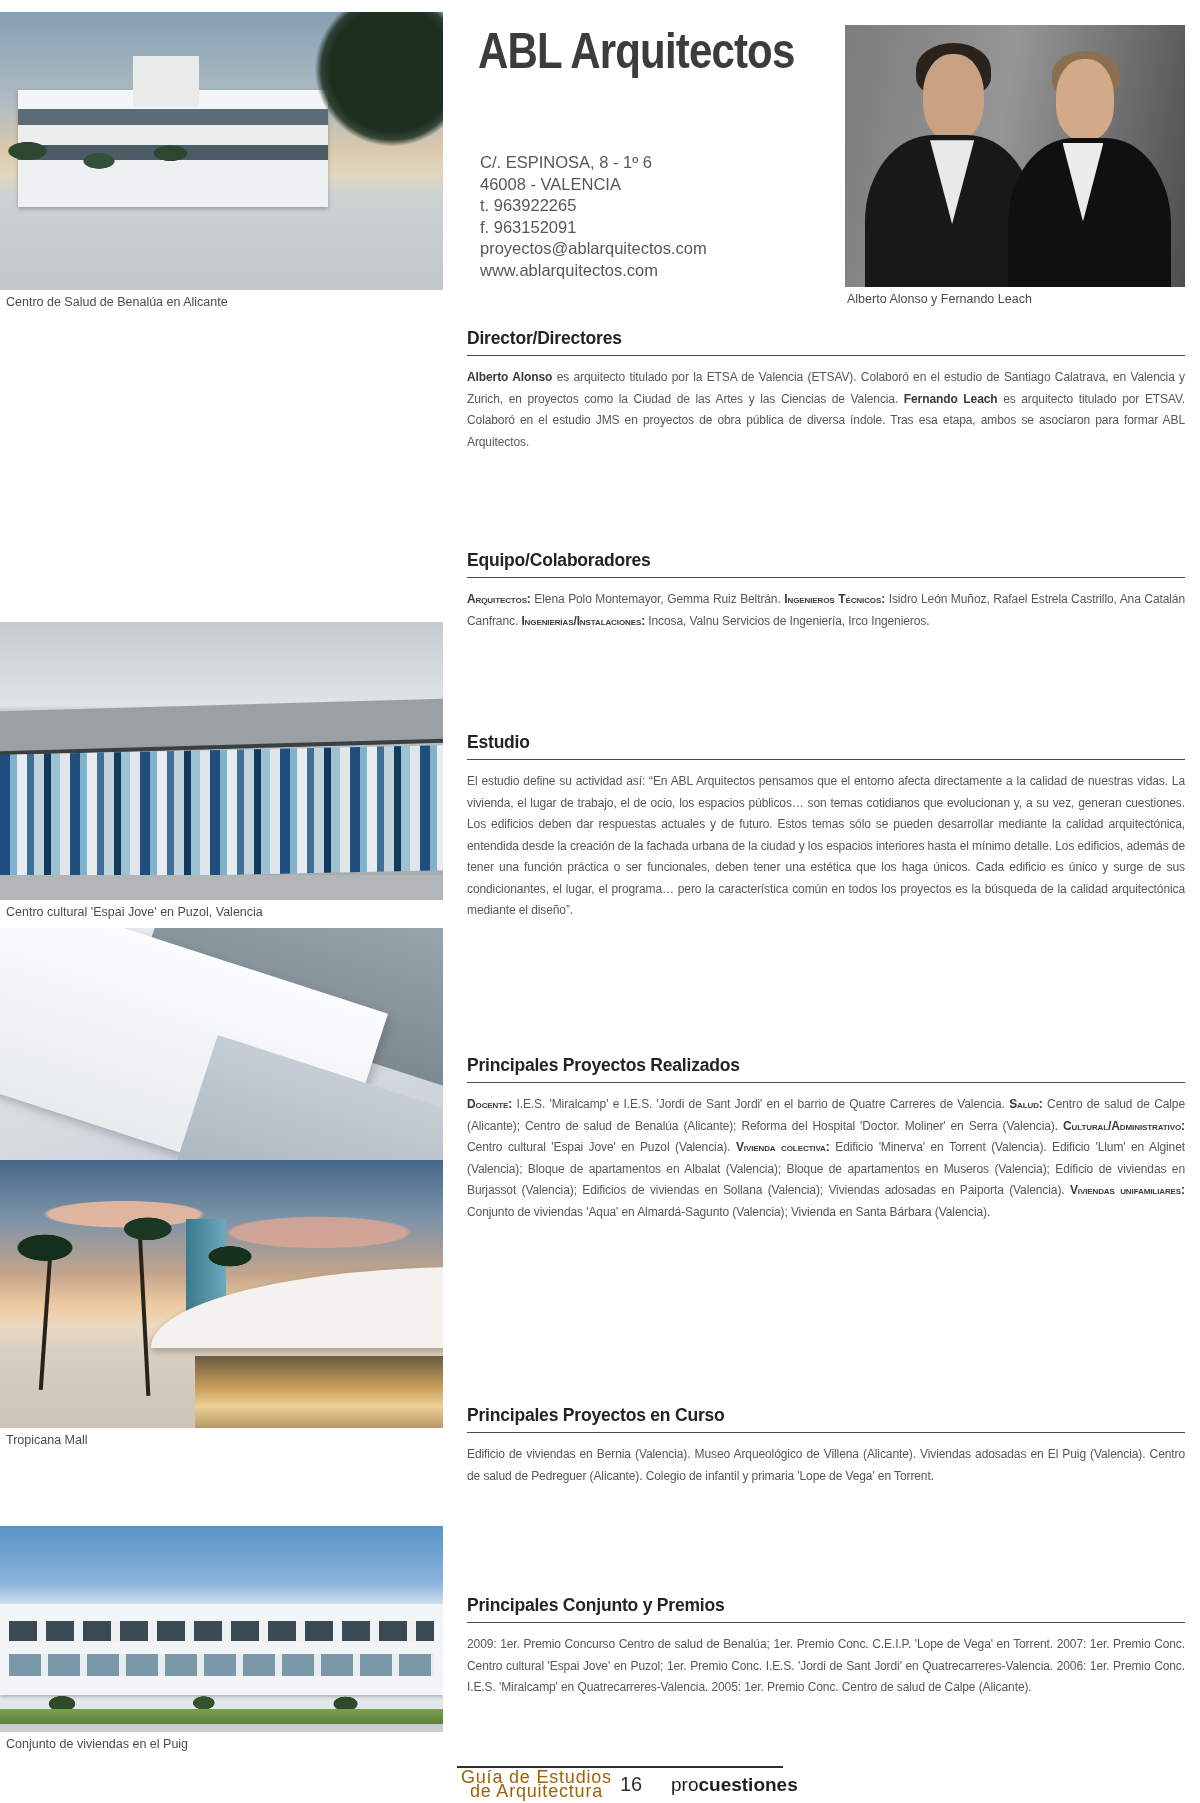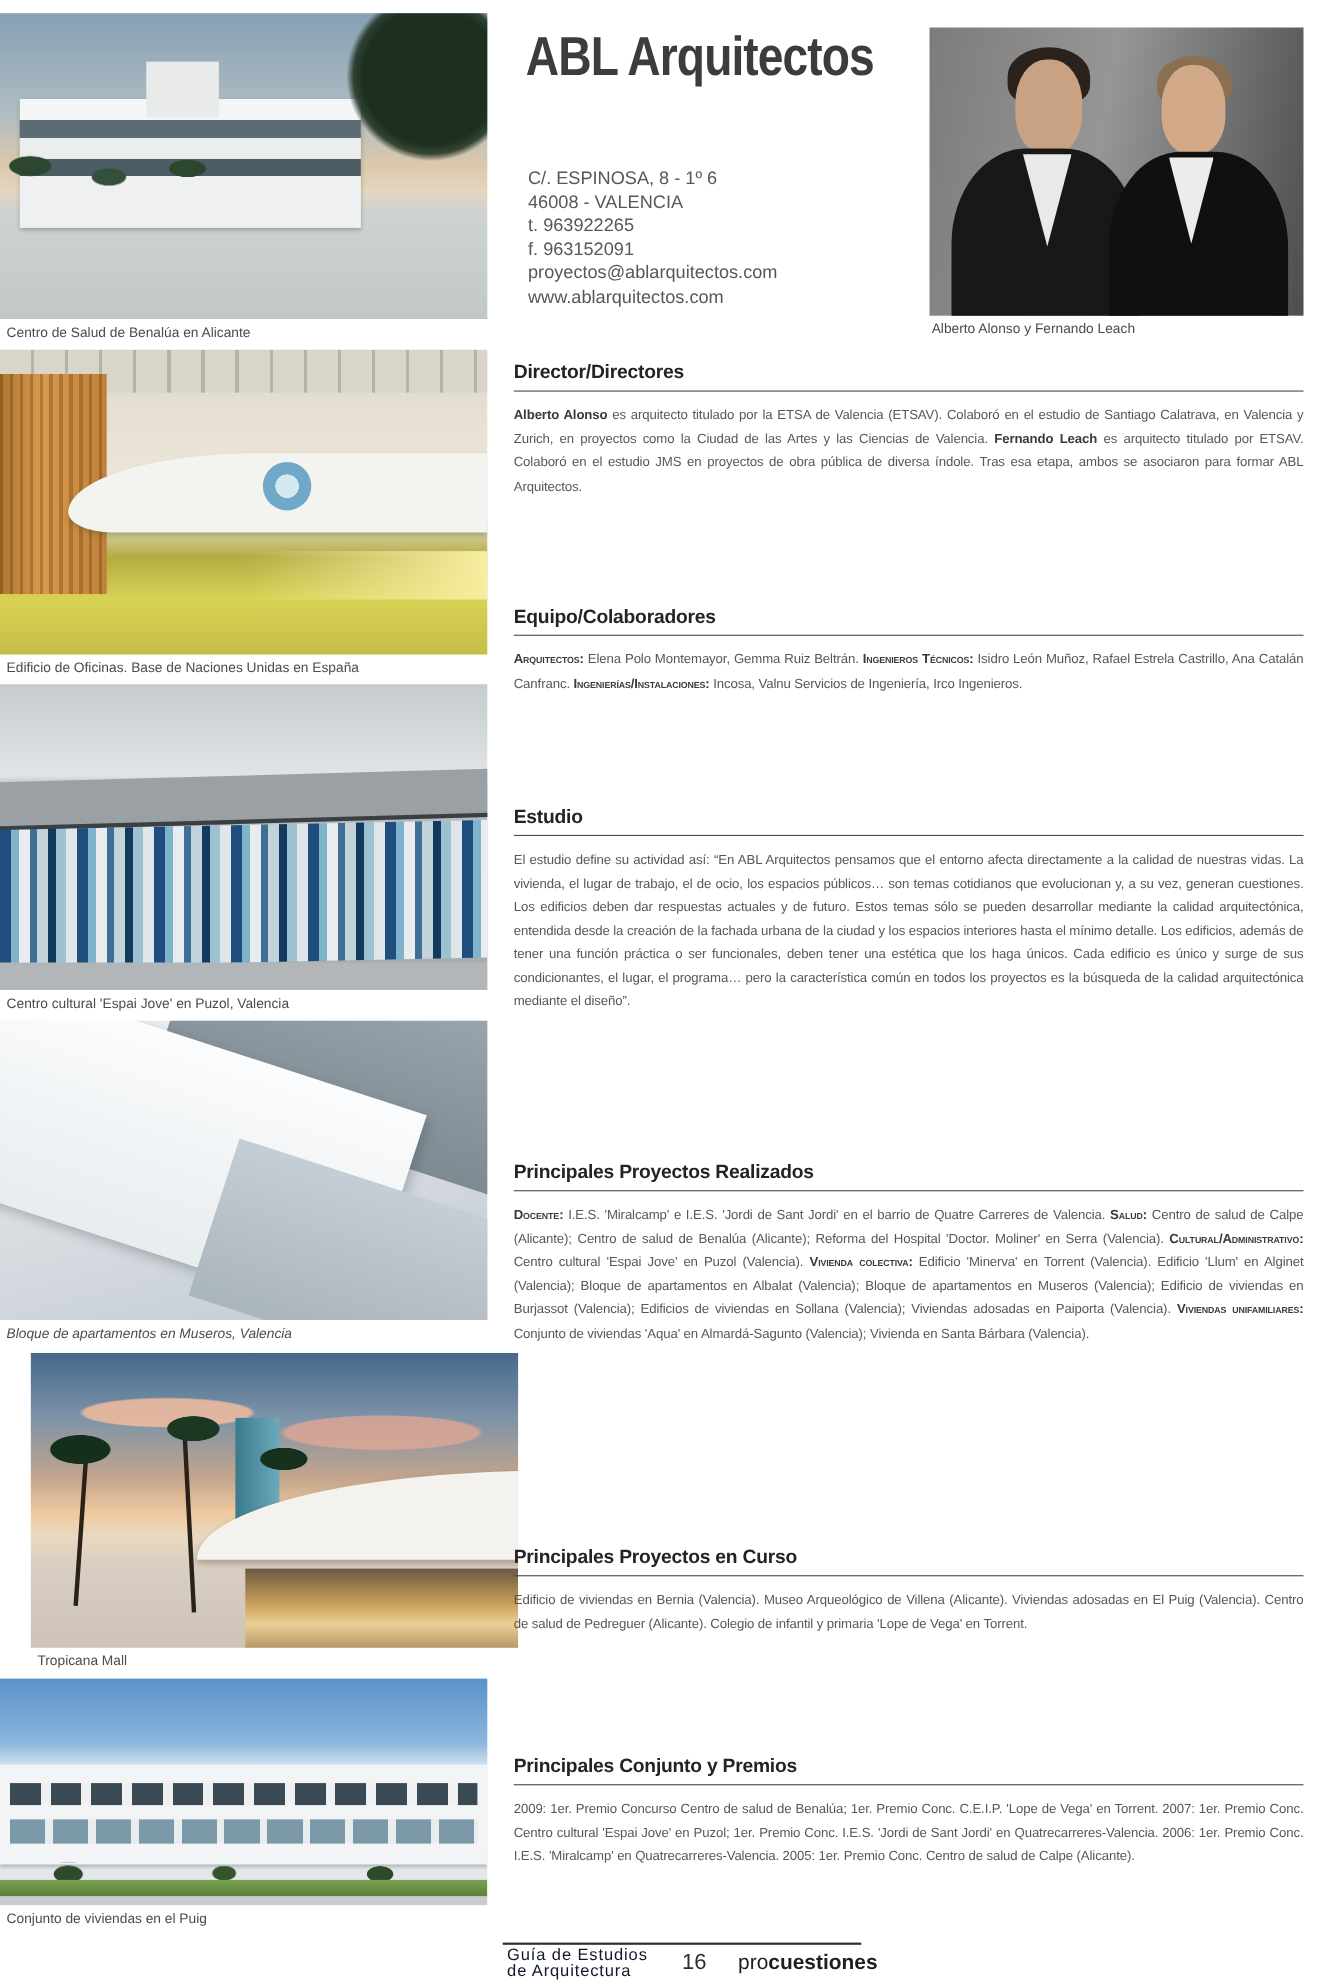--- a/index.html
+++ b/index.html
@@ -10,21 +10,21 @@
   
   .figure { position:absolute; left:0; width:443px; }
   .ph { position:relative; width:443px; overflow:hidden; }
   .ph div { position:absolute; }
   .cap { display:block; font-size:12.5px; color:#4c4c4e; margin-top:5px; padding-left:6px; }
 
   .f1 { top:12px; }  .f1 .ph { height:278px; }
   .f2 { top:318px; } .f2 .ph { height:277px; }
   .f3 { top:622px; } .f3 .ph { height:278px; }
   .f4 { top:928px;font-style:italic; } .f4 .ph { height:272px; }
-  .f5 { top:1230px;padding-left:28px; } .f5 .ph { height:268px; }
+  .f5 { top:1160px; } .f5 .ph { height:268px; }
   .f6 { top:1526px; } .f6 .ph { height:206px; }
 
   
   .ph1 { background:linear-gradient(180deg,#87a0b4 0%,#aebcc2 32%,#dcc9ab 50%,#e2d6bf 58%,#cdd2d3 66%,#c2c7c8 100%); }
   .b1-building { left:4%; top:28%; width:70%; height:42%;
     background:linear-gradient(180deg,#f4f5f6 0 16%,#5c6c74 16% 30%,#eceeee 30% 47%,#4c5c64 47% 60%,#eff0f1 60% 100%);
     box-shadow:0 2px 4px rgba(0,0,0,.25); }
   .b1-tower { left:30%; top:16%; width:15%; height:18%; background:#e9ebeb; }
   .b1-tree { right:-7%; top:-5%; width:44%; height:80%;
     background:radial-gradient(ellipse 55% 48% at 58% 32%,#1d2f1f 0 58%,rgba(29,47,31,.85) 66%,transparent 72%); }
@@ -124,52 +124,42 @@
   .s1 { top:328px; } .s2 { top:550px; } .s3 { top:732px; }
   .s4 { top:1055px; } .s5 { top:1405px; } .s6 { top:1595px; }
   .sec-h { font-size:17.5px; font-weight:bold; color:#232325; letter-spacing:-.2px;
     border-bottom:1.5px solid #4a4a4a; padding-bottom:6px; margin-bottom:11px; }
   .sec-p { font-size:12px; line-height:21.5px; text-align:justify; color:#57575a; letter-spacing:-.1px; }
   .seg-b { font-weight:bold; color:#3a3a3c; }
   .seg-sc { font-weight:bold; color:#3a3a3c; font-variant:small-caps; }
 
   
   .footer-rule { position:absolute; left:457px; top:1766px; width:326px; border-top:2px solid #2e2e2e; }
-  .footer-guia { position:absolute; left:461px; top:1771px; font-size:15px; line-height:13.5px;
-    letter-spacing:.8px; color:#0f172a; }
+  .footer-guia { position:absolute; left:461px; top:1771px; font-size:18px; line-height:13.5px;
+    letter-spacing:.8px; color:#a16207;text-align:center; }
   .footer-num { position:absolute; left:620px; top:1773px; font-size:20px; color:#2e2e2e; }
   .footer-brand { position:absolute; left:671px; top:1774px; font-size:19px; color:#1e1e1e; }
   .footer-brand .light { font-weight:normal; }
   .footer-brand .bold { font-weight:bold; }
 </style>
 </head>
 <body>
 
 <div class="page">
 
   <figure class="figure f1">
     <div class="ph ph1">
       <div class="b1-building"></div>
       <div class="b1-tower"></div>
       <div class="b1-palms"></div>
       <div class="b1-tree"></div>
     </div>
     <figcaption class="cap">Centro de Salud de Benalúa en Alicante</figcaption>
   </figure>
 
-  <figure class="figure f2">
-    <div class="ph ph2">
-      <div class="b2-ceiling"></div>
-      <div class="b2-wood"></div>
-      <div class="b2-mezz"></div>
-      <div class="b2-un"></div>
-      <div class="b2-glow"></div>
-    </div>
-    <figcaption class="cap">Edificio de Oficinas. Base de Naciones Unidas en España</figcaption>
-  </figure>
 
   <figure class="figure f3">
     <div class="ph ph3">
       <div class="b3-roof"></div>
       <div class="b3-stripes"></div>
       <div class="b3-ground"></div>
     </div>
     <figcaption class="cap">Centro cultural 'Espai Jove' en Puzol, Valencia</figcaption>
   </figure>
 

